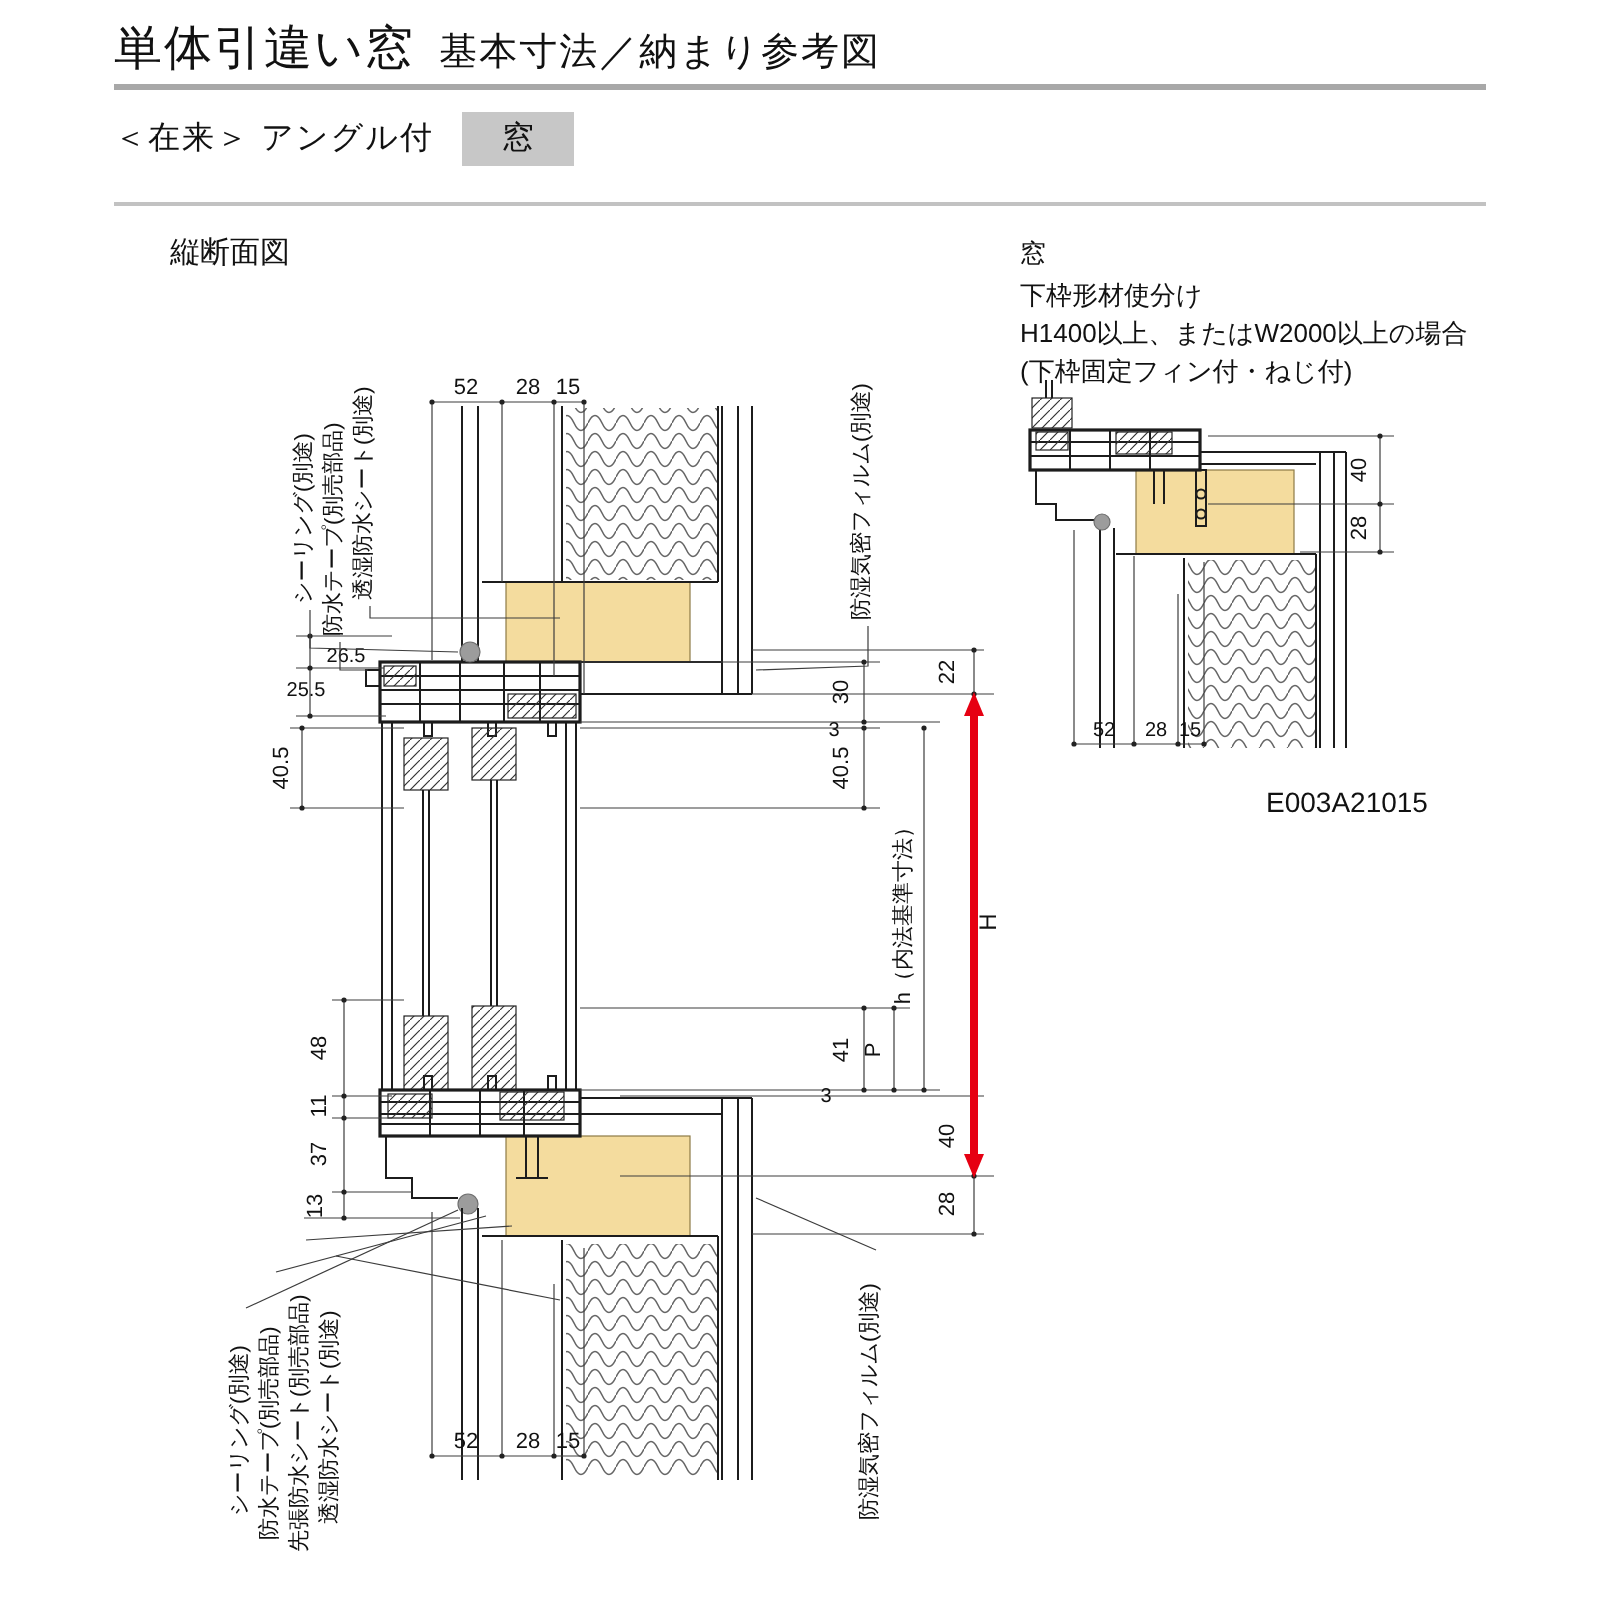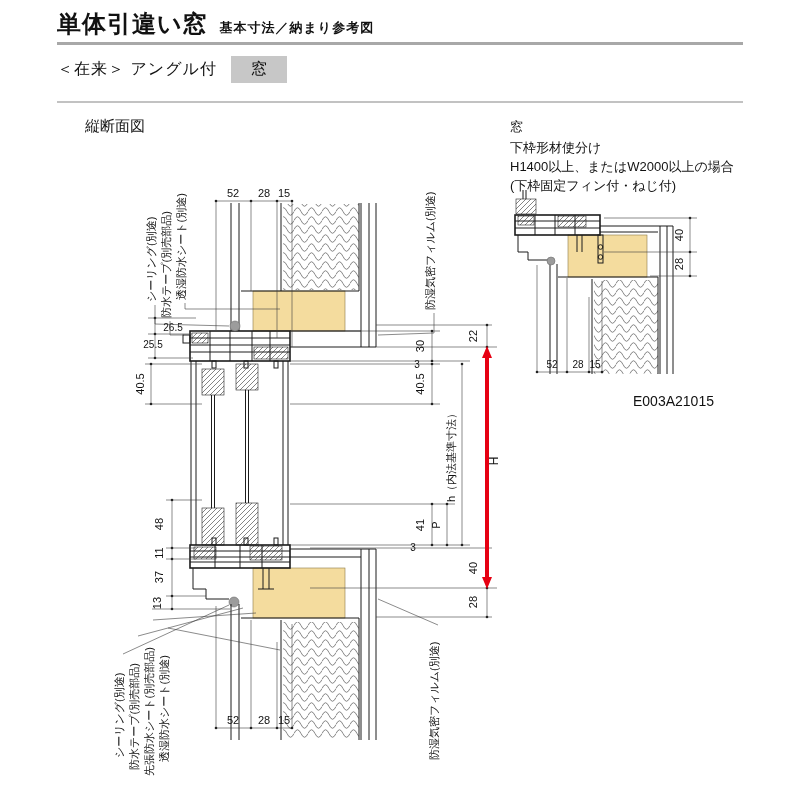--- a/index.html
+++ b/index.html
@@ -1,20 +1,20 @@
 <!DOCTYPE html>
 <html><head>
 <meta charset="utf-8">
 <style>
   html,body{margin:0;padding:0;background:#ffffff;}
   body{width:800px;height:800px;font-family:"Liberation Sans","DejaVu Sans",sans-serif;color:#111;}
   .page{position:relative;width:800px;height:800px;overflow:hidden;background:#fff;}
   .header{position:absolute;left:57px;top:8px;width:686px;display:flex;align-items:baseline;gap:12px;}
-  .title{font-size:24px;font-weight:bold;letter-spacing:1px;}
-  .subtitle{font-size:13px;font-weight:bold;letter-spacing:1px;}
+  .title{font-size:24px;font-weight:normal;letter-spacing:1px;}
+  .subtitle{font-size:19px;font-weight:normal;letter-spacing:1px;}
   .rule1{position:absolute;left:57px;top:42px;width:686px;height:3px;background:#a8a8a8;}
   .subrow{position:absolute;left:57px;top:56px;width:686px;display:flex;align-items:center;font-size:16px;}
   .series{letter-spacing:1px;}
   .tab{background:#c7c7c7;padding:3px 20px;margin-left:14px;font-size:16px;}
   .rule2{position:absolute;left:57px;top:101px;width:686px;height:2px;background:#c2c2c2;}
   .drawing-svg{position:absolute;left:0;top:0;}
   svg text{font-family:"Liberation Sans","DejaVu Sans",sans-serif;fill:#111;}
   .ln{stroke:#1c1c1c;stroke-width:1;fill:none;}
   .ln2{stroke:#1c1c1c;stroke-width:1.6;fill:none;}
   .thin{stroke:#3c3c3c;stroke-width:0.6;fill:none;}

